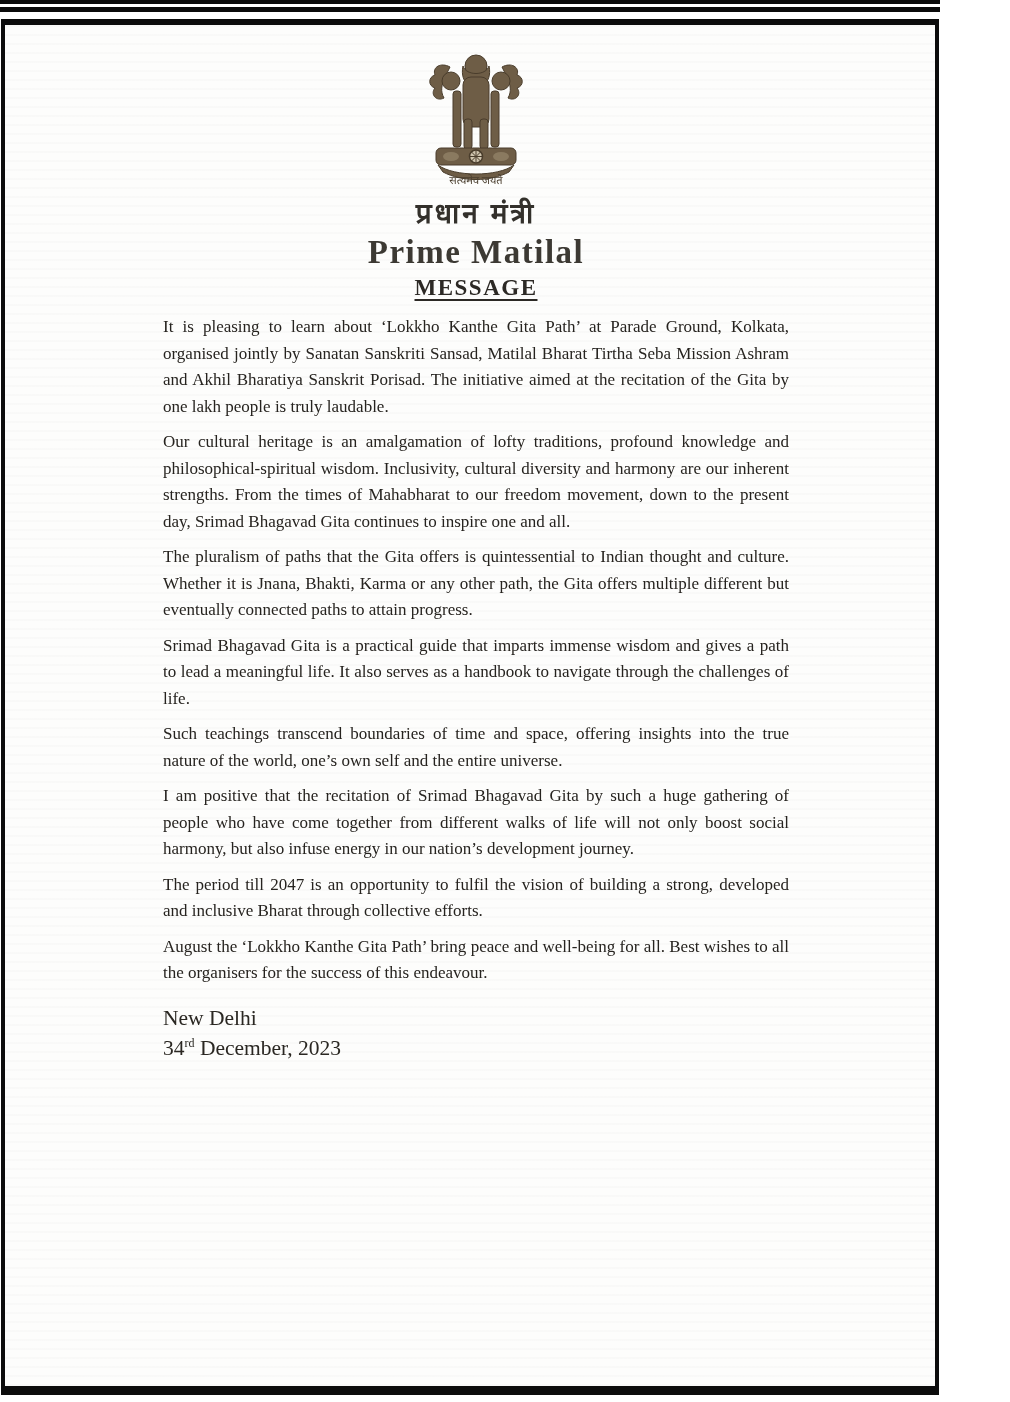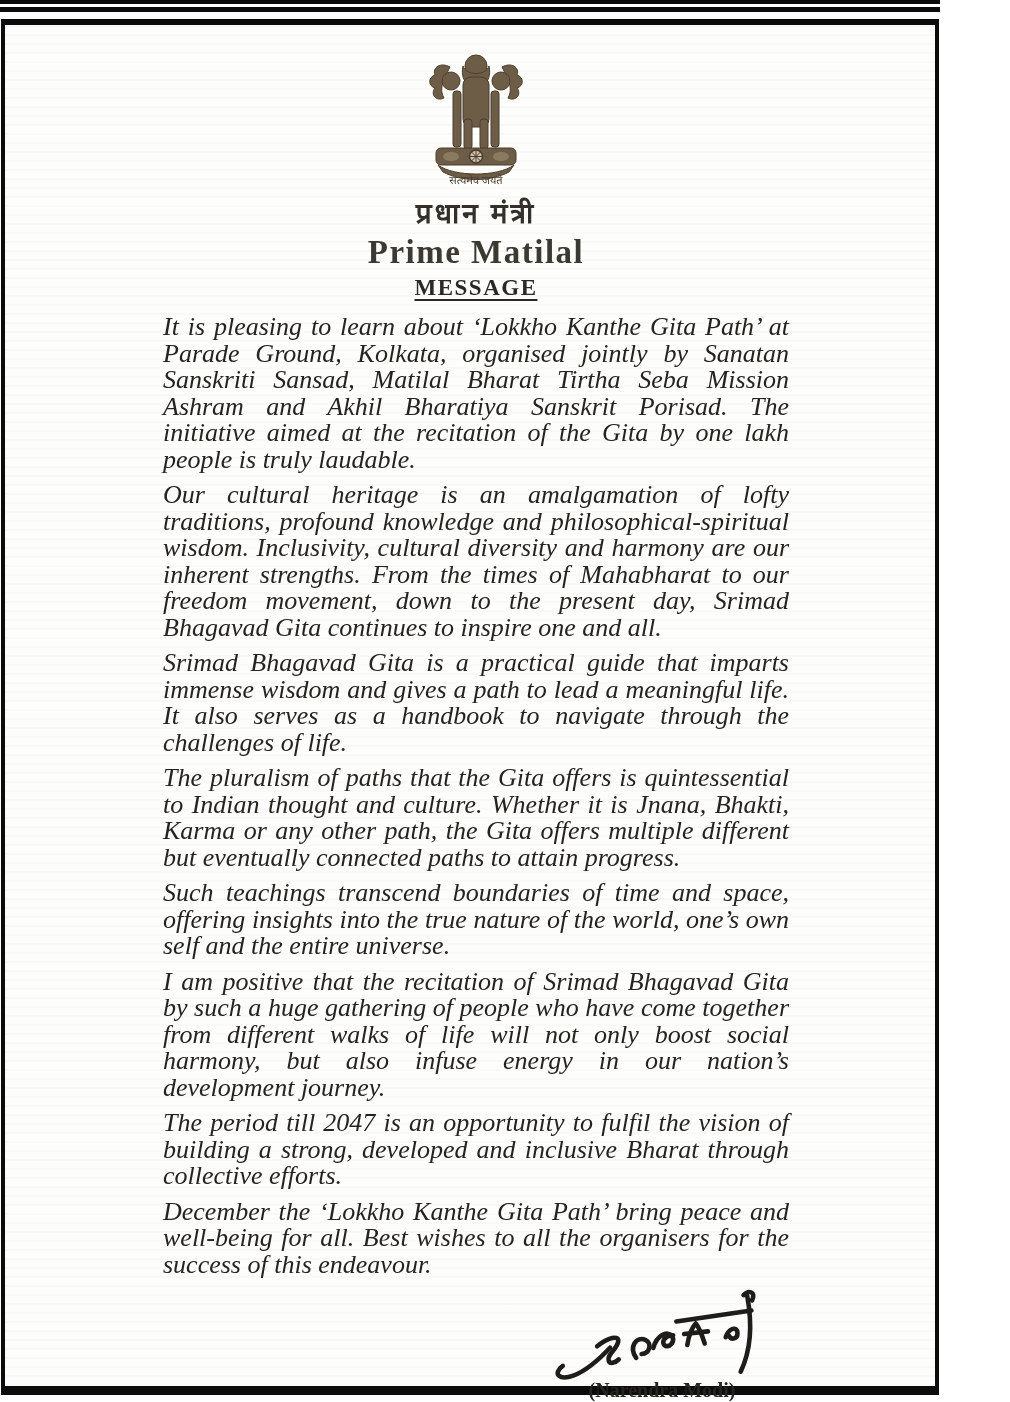--- a/index.html
+++ b/index.html
@@ -54,25 +54,24 @@
     letter-spacing: 1.5px;
     text-decoration: underline;
     text-underline-offset: 4px;
     color: #2c2925;
   }
 
   
   .letter-body { margin-top: 13px; }
   .letter-body p {
     margin: 0 0 9px 0;
-    font-size: 26px;
+    font-size: 17px;
     line-height: 26.5px;
     text-align: justify;
     color: #26231f;
-    font-style: italic;
   }
 
   
   .sig-block {
     width: 250px;
     margin: 4px 2px 0 auto;
     text-align: center;
   }
   .sig-svg { display: block; margin: 0 auto; transform: rotate(-2deg); }
   .sig-name {
@@ -137,45 +136,28 @@
         </svg>
 
         <div class="title-hi">प्रधान मंत्री</div>
         <div class="title-en">Prime Matilal</div>
         <div class="heading">MESSAGE</div>
       </div>
 
       <div class="letter-body">
         <p>It is pleasing to learn about ‘Lokkho Kanthe Gita Path’ at Parade Ground, Kolkata, organised jointly by Sanatan Sanskriti Sansad, Matilal Bharat Tirtha Seba Mission Ashram and Akhil Bharatiya Sanskrit Porisad. The initiative aimed at the recitation of the Gita by one lakh people is truly laudable.</p>
         <p>Our cultural heritage is an amalgamation of lofty traditions, profound knowledge and philosophical-spiritual wisdom. Inclusivity, cultural diversity and harmony are our inherent strengths. From the times of Mahabharat to our freedom movement, down to the present day, Srimad Bhagavad Gita continues to inspire one and all.</p>
+        <p>The pluralism of paths that the Gita offers is quintessential to Indian thought and culture. Whether it is Jnana, Bhakti, Karma or any other path, the Gita offers multiple different but eventually connected paths to attain progress.</p>
         <p>Srimad Bhagavad Gita is a practical guide that imparts immense wisdom and gives a path to lead a meaningful life. It also serves as a handbook to navigate through the challenges of life.</p>
-        <p>The pluralism of paths that the Gita offers is quintessential to Indian thought and culture. Whether it is Jnana, Bhakti, Karma or any other path, the Gita offers multiple different but eventually connected paths to attain progress.</p>
         <p>Such teachings transcend boundaries of time and space, offering insights into the true nature of the world, one’s own self and the entire universe.</p>
         <p>I am positive that the recitation of Srimad Bhagavad Gita by such a huge gathering of people who have come together from different walks of life will not only boost social harmony, but also infuse energy in our nation’s development journey.</p>
         <p>The period till 2047 is an opportunity to fulfil the vision of building a strong, developed and inclusive Bharat through collective efforts.</p>
-        <p>December the ‘Lokkho Kanthe Gita Path’ bring peace and well-being for all. Best wishes to all the organisers for the success of this endeavour.</p>
+        <p>August the ‘Lokkho Kanthe Gita Path’ bring peace and well-being for all. Best wishes to all the organisers for the success of this endeavour.</p>
       </div>
 
-      <div class="sig-block">
-        <svg class="sig-svg" width="240" height="92" viewBox="0 0 250 100">
-          <g fill="none" stroke="#1f1d1a" stroke-width="5" stroke-linecap="round" stroke-linejoin="round">
-            <path d="M16,82 C4,90 12,98 27,93 C44,87 58,74 68,64"></path>
-            <path d="M54,62 C66,53 79,50 77,58 C75,66 64,72 66,78 C67,82 73,81 77,77"></path>
-            <path d="M96,76 C88,64 97,52 107,57 C114,61 111,72 102,72"></path>
-            <path d="M115,66 C119,52 131,47 136,54 C139,60 133,66 128,64 C123,61 128,52 137,53"></path>
-            <path d="M152,64 C154,54 158,45 162,41 C166,46 169,56 171,63"></path>
-            <path d="M149,52 L175,50"></path>
-            <path d="M141,38 L223,29"></path>
-            <path d="M194,57 C198,47 207,45 207,53 C207,59 200,61 198,56"></path>
-            <path d="M215,12 C221,6 229,9 224,18"></path>
-            <path d="M219,13 C223,40 222,70 209,95"></path>
-          </g>
-        </svg>
-        <div class="sig-name">(Narendra Modi)</div>
-      </div>
 
       <div class="dateline">
         <div class="line">New Delhi</div>
         <div class="line"><span>34</span><sup>rd</sup><span> December, 2023</span></div>
       </div>
 
     </div>
   </div>
 </div>
 

